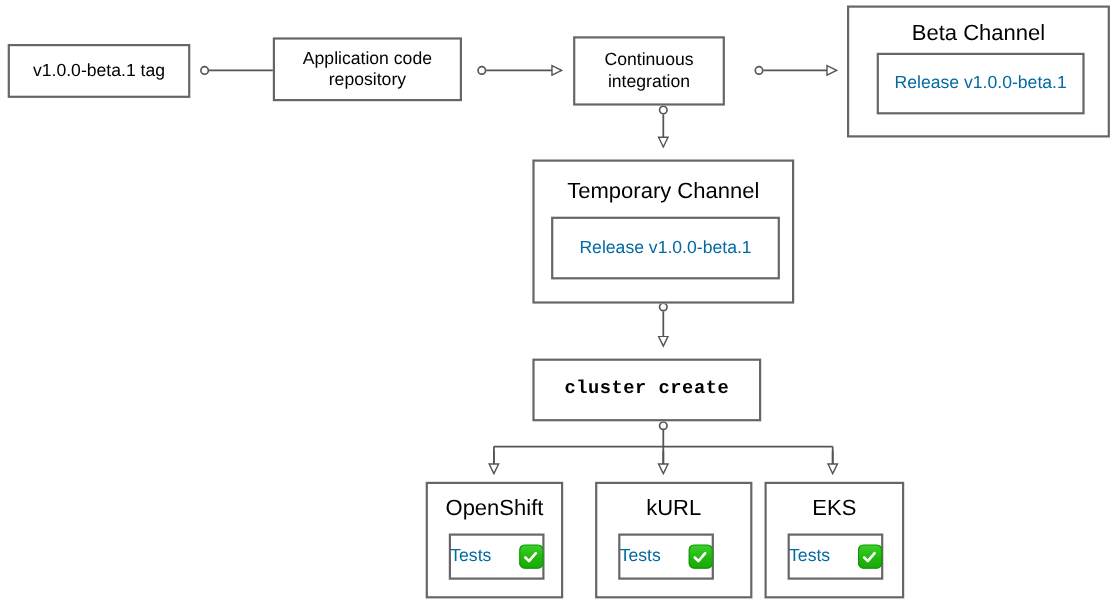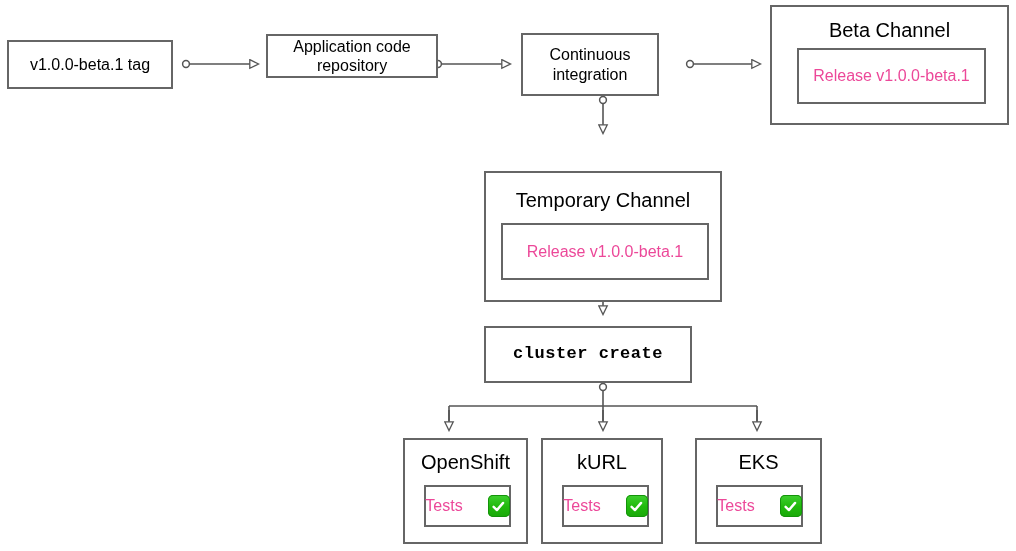--- a/index.html
+++ b/index.html
@@ -56,21 +56,21 @@
   }
   .inner-node {
     position: absolute;
     box-sizing: border-box;
     border: 2px solid #666666;
     background: #ffffff;
     display: flex;
     align-items: center;
     justify-content: center;
     font-size: 16px;
-    color: #ec4899;
+    color: #0369a1;
   }
   .mono-node {
     font-family: "Liberation Mono", monospace;
     font-weight: bold;
     font-size: 17px;
     letter-spacing: 0.5px;
   }
   .tests-row {
     display: flex;
     align-items: center;
@@ -135,61 +135,61 @@
         <path d="M 603 410 L 603 430" marker-end="url(#arrowOpen)"></path>
         <path d="M 757 410 L 757 430" marker-end="url(#arrowOpen)"></path>
       </g>
     </g>
   </svg>
 
   <div class="node" style="left:7px; top:40px; width:166px; height:49px;justify-content:center;">
     <span>v1.0.0-beta.1 tag</span>
   </div>
 
-  <div class="node" style="left:266px; top:34px; width:172px; height:44px; padding:0 12px;">
+  <div class="node" style="left:248px; top:34px; width:172px; height:58px; padding:0 12px;">
     <span>Application code repository</span>
   </div>
 
   <div class="node" style="left:521px; top:33px; width:138px; height:63px; padding:0 10px;">
     <span>Continuous integration</span>
   </div>
 
   <div class="node container-node" style="left:770px; top:5px; width:239px; height:120px;">
     <div class="container-title" style="top:11px;">Beta Channel</div>
     <div class="inner-node" style="left:25px; top:41px; width:189px; height:56px;">
       <span>Release v1.0.0-beta.1</span>
     </div>
   </div>
 
-  <div class="node container-node" style="left:484px; top:145px; width:238px; height:131px;margin-top:26px;">
+  <div class="node container-node" style="left:484px; top:145px; width:238px; height:131px;">
     <div class="container-title" style="top:15px;">Temporary Channel</div>
     <div class="inner-node" style="left:15px; top:50px; width:208px; height:57px;">
       <span>Release v1.0.0-beta.1</span>
     </div>
   </div>
 
   <div class="node mono-node" style="left:484px; top:326px; width:208px; height:57px;">
     <span>cluster create</span>
   </div>
 
-  <div class="node container-node" style="left:387px; top:438px; width:125px; height:106px;margin-left:16px;">
+  <div class="node container-node" style="left:387px; top:438px; width:125px; height:106px;">
     <div class="container-title" style="top:10px;">OpenShift</div>
     <div class="inner-node" style="left:19px; top:45px; width:87px; height:42px;">
       <span class="tests-row">
         <span>Tests</span>
         <span class="check-badge">
           <svg width="15" height="15" viewBox="0 0 15 15" xmlns="http://www.w3.org/2000/svg">
             <path d="M2.6 7.8 L5.9 11.1 L12.1 3.9" fill="none" stroke="#ffffff" stroke-width="2.4" stroke-linecap="round" stroke-linejoin="round"></path>
           </svg>
         </span>
       </span>
     </div>
   </div>
 
-  <div class="node container-node" style="left:541px; top:438px; width:122px; height:106px;">
+  <div class="node container-node" style="left:541px; top:438px; width:143px; height:106px;">
     <div class="container-title" style="top:10px;">kURL</div>
     <div class="inner-node" style="left:19px; top:45px; width:87px; height:42px;">
       <span class="tests-row">
         <span>Tests</span>
         <span class="check-badge">
           <svg width="15" height="15" viewBox="0 0 15 15" xmlns="http://www.w3.org/2000/svg">
             <path d="M2.6 7.8 L5.9 11.1 L12.1 3.9" fill="none" stroke="#ffffff" stroke-width="2.4" stroke-linecap="round" stroke-linejoin="round"></path>
           </svg>
         </span>
       </span>

